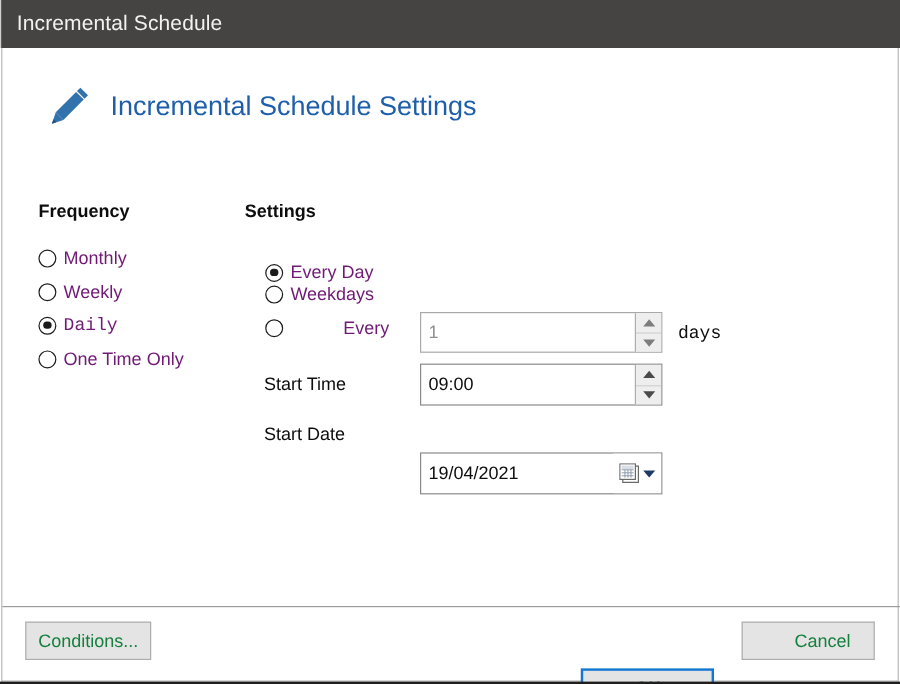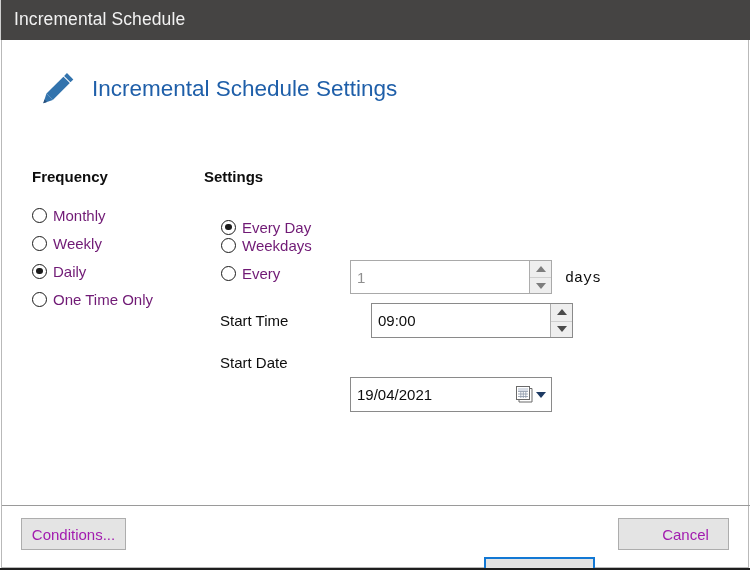--- a/index.html
+++ b/index.html
@@ -97,27 +97,27 @@
     border-radius: 50%;
   }
   .radio-label {
     margin-left: 6px;
     font-size: 15px;
     color: #701a75;
   }
 
   #freq-monthly  { left: 30px;  top: 164px; }
   #freq-weekly   { left: 30px;  top: 192px; align-items: center; }
-  #freq-daily    { left: 30px;  top: 220px; }
+  #freq-daily    { left: 30px;  top: 220px; font-family: Liberation Mono, monospace; }
   #freq-onetime  { left: 30px;  top: 248px; }
   #freq-onevent  { left: 30px;  top: 276px; }
 
   #set-everyday  { left: 219px; top: 176px; }
   #set-weekdays  { left: 219px; top: 194px; }
-  #set-every     { left: 219px; top: 222px; }
+  #set-every     { left: 219px; top: 222px; gap: 44px; }
 
   
   .field-label {
     position: absolute;
     font-size: 15px;
     color: #0d0d0d;
     white-space: nowrap;
   }
   #start-time-label { left: 218px; top: 272px; }
   #start-date-label { left: 218px; top: 314px; }
@@ -182,21 +182,21 @@
   }
   .cal-icon { display: block; }
   .cal-tri {
     width: 0; height: 0;
     border-left: 5px solid transparent;
     border-right: 5px solid transparent;
     border-top: 6px solid #1d3a63;
   }
 
   #every-days-box { left: 348px; top: 220px; width: 202px; height: 34px; }
-  #start-time-box { left: 348px; top: 263px; width: 202px; height: 35px; margin-left: 21px; }
+  #start-time-box { left: 348px; top: 263px; width: 202px; height: 35px; }
   #start-date-box { left: 348px; top: 306px; width: 202px; height: 35px; margin-top: 31px; }
 
   
   #footer {
     position: absolute;
     left: 1px; top: 505px;
     width: 748px; height: 63px;
     background: #ffffff;
     border-left: 1px solid #b9b9b9;
     border-right: 1px solid #b9b9b9;
@@ -206,21 +206,21 @@
     position: absolute;
     left: 0; top: 0;
     width: 748px; height: 1px;
     background: #9a9a9a;
   }
   .btn {
     position: absolute;
     background: #e4e4e4;
     border: 1px solid #adadad;
     font-size: 15px;
-    color: #a21caf;
+    color: #15803d;
     display: flex;
     align-items: center;
     justify-content: center;
     white-space: nowrap;
     cursor: default;
   }
   #conditions-button { left: 19px;  top: 13px; width: 105px; height: 32px; }
   #ok-button {
     left: 482px; top: 13px; width: 111px; height: 32px;
     border: 2px solid #1278d4;

